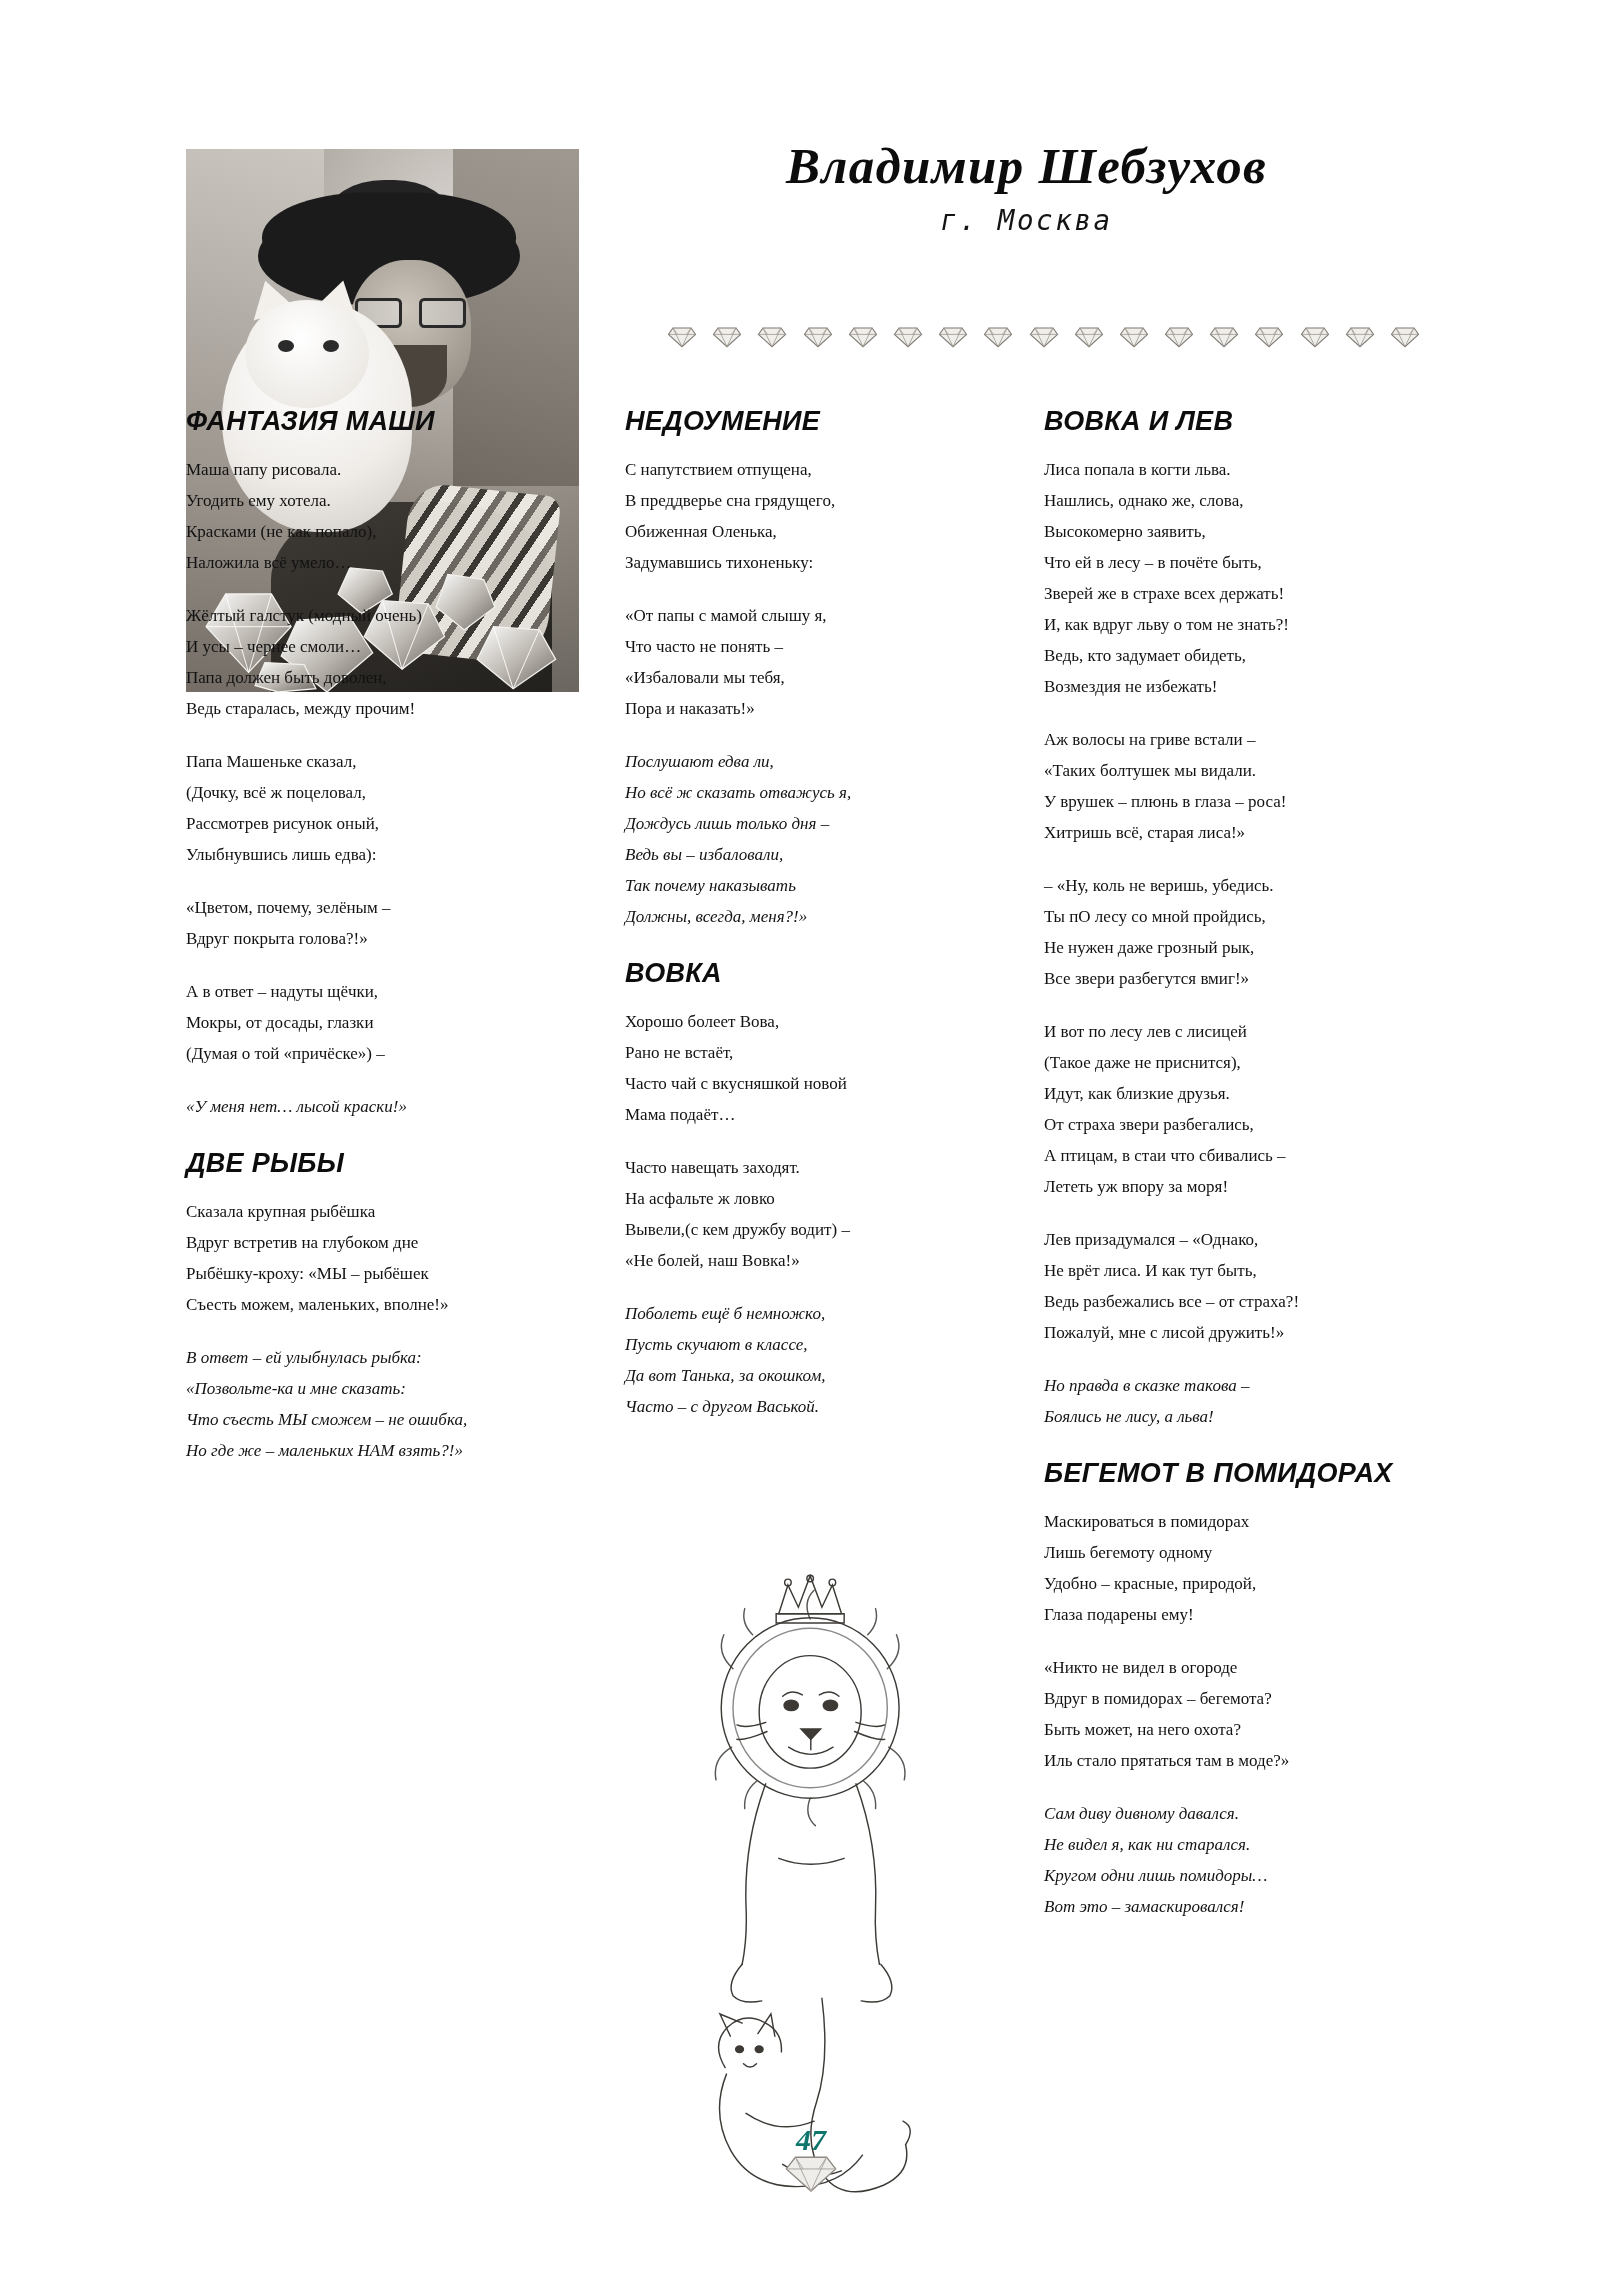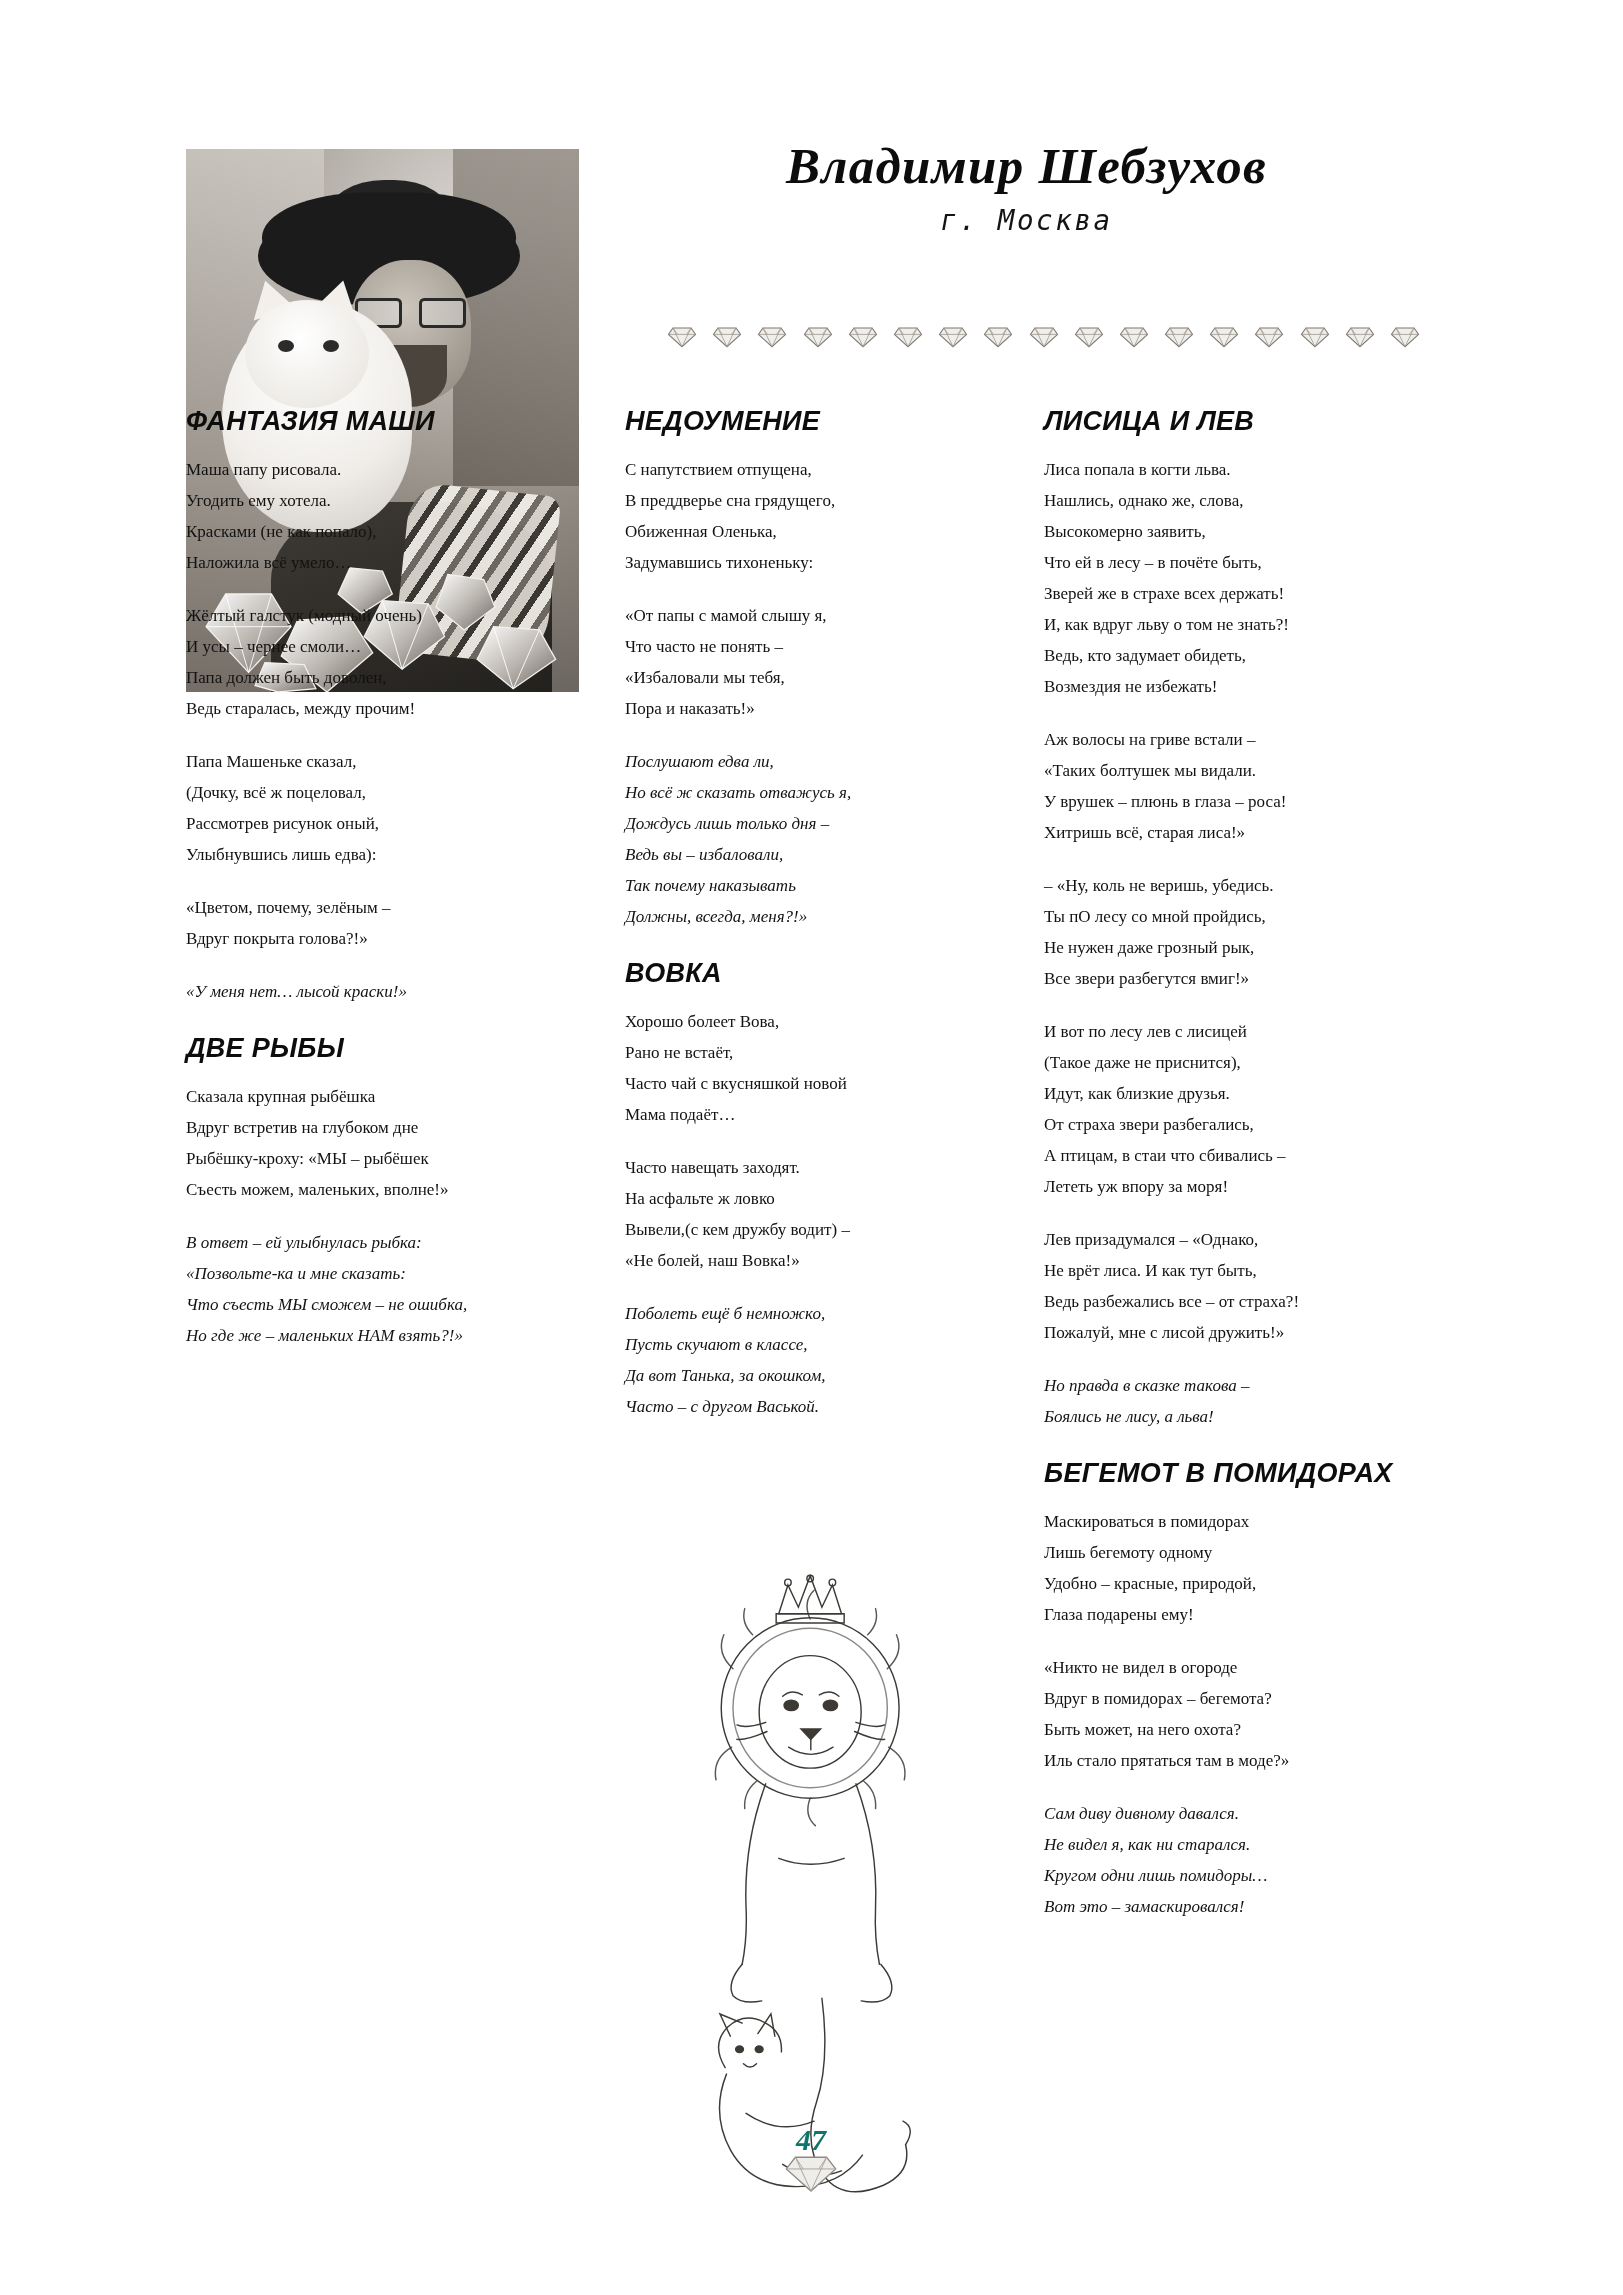--- a/index.html
+++ b/index.html
@@ -392,20 +392,23 @@
       <p class="stanza">Жёлтый галстук (модный очень)
 И усы – чернее смоли…
 Папа должен быть доволен,
 Ведь старалась, между прочим!</p>
       <p class="stanza">Папа Машеньке сказал,
 (Дочку, всё ж поцеловал,
 Рассмотрев рисунок оный,
 Улыбнувшись лишь едва):</p>
       <p class="stanza">«Цветом, почему, зелёным –
 Вдруг покрыта голова?!»</p>
+      <p class="stanza">А в ответ – надуты щёчки,
+Мокры, от досады, глазки
+(Думая о той «причёске») –</p>
       <p class="stanza">«У меня нет… лысой краски!»</p>
     </div>
     <div class="poem">
       <div class="poem-title">ДВЕ РЫБЫ</div>
       <p class="stanza">Сказала крупная рыбёшка
 Вдруг  встретив на глубоком  дне
 Рыбёшку-кроху: «МЫ – рыбёшек
 Съесть можем, маленьких, вполне!»</p>
       <p class="stanza">В ответ – ей улыбнулась рыбка:
 «Позвольте-ка и мне сказать:
@@ -444,21 +447,21 @@
 «Не болей, наш Вовка!»</p>
       <p class="stanza">Поболеть ещё б немножко,
 Пусть скучают в классе,
 Да вот Танька, за окошком,
 Часто – с другом Васькой.</p>
     </div>
   </div>
 
   <div class="col col-right">
     <div class="poem">
-      <div class="poem-title">ЛИСИЦА И ЛЕВ</div>
+      <div class="poem-title">ВОВКА И ЛЕВ</div>
       <p class="stanza">Лиса попала в когти льва.
 Нашлись, однако же, слова,
 Высокомерно заявить,
 Что ей в лесу – в почёте быть,
 Зверей же в страхе всех держать!
 И, как вдруг льву о том не знать?!
 Ведь, кто задумает обидеть,
 Возмездия не избежать!</p>
       <p class="stanza">Аж волосы на гриве встали –
 «Таких болтушек мы видали.

